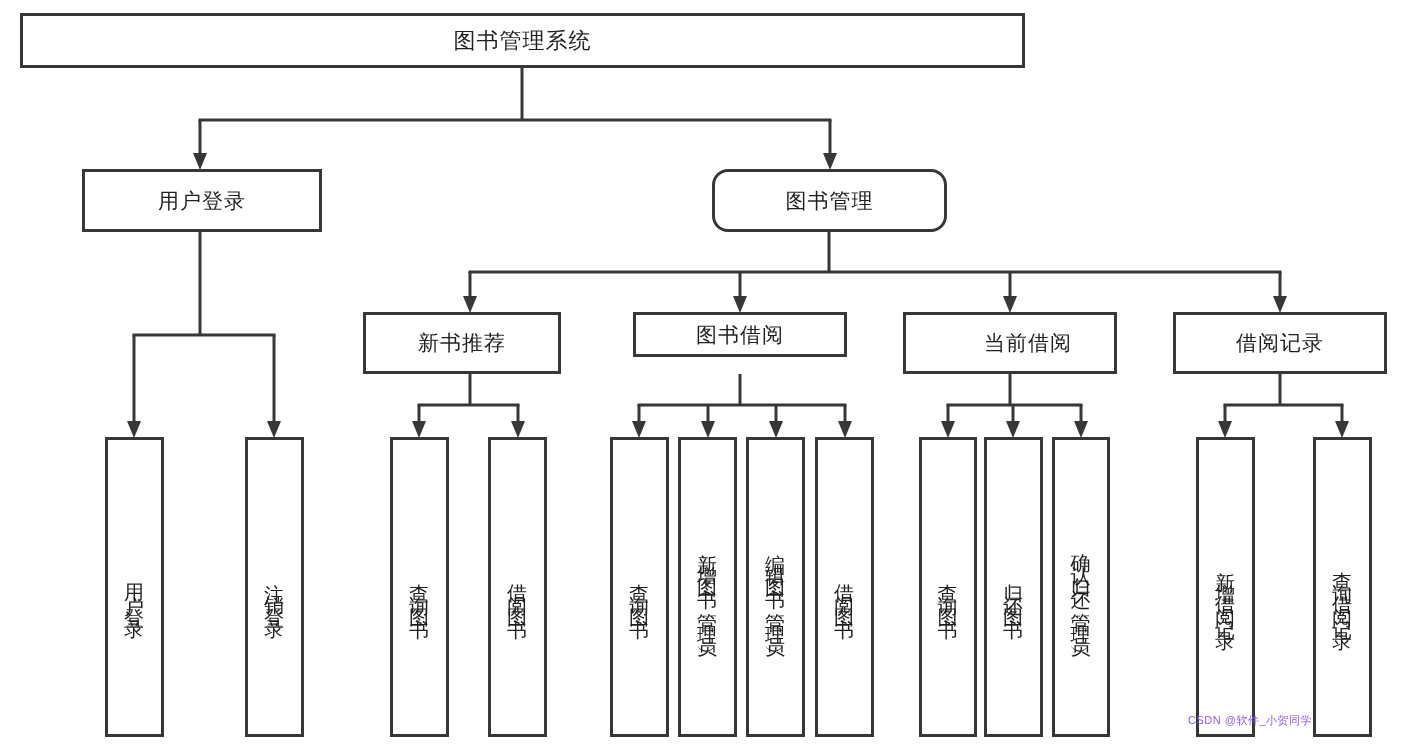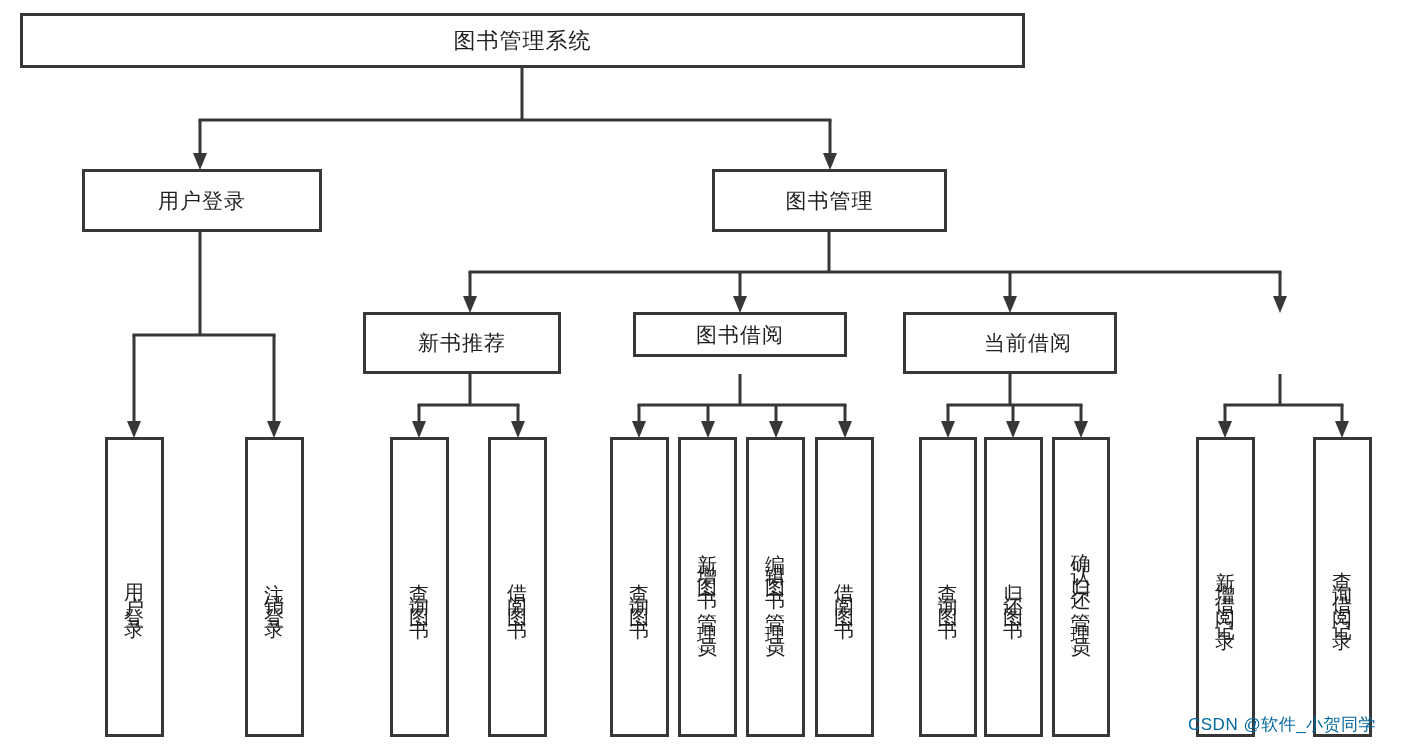--- a/index.html
+++ b/index.html
@@ -39,22 +39,22 @@
     font-size: 20px;
     white-space: normal;
     line-height: 1;
     padding-top: 10px;
   }
   .watermark {
     position: absolute;
     left: 1188px;
     top: 713px;
     z-index: 3;
-    color: #0369a1;
-    font-size: 17px;
+    color: #8b5cf6;
+    font-size: 11px;
     letter-spacing: 0.5px;
   }
 </style>
 </head>
 <body>
 
 <div class="canvas">
 
   <svg class="connectors" viewBox="0 0 1405 747" xmlns="http://www.w3.org/2000/svg">
     <g stroke="#373737" stroke-width="3" fill="none">
@@ -120,25 +120,26 @@
       <polygon points="1006,421 1020,421 1013,438"></polygon>
       <polygon points="1074,421 1088,421 1081,438"></polygon>
       <polygon points="1218,421 1232,421 1225,438"></polygon>
       <polygon points="1335,421 1349,421 1342,438"></polygon>
     </g>
   </svg>
 
   <div class="node root" style="left:20px; top:13px; width:1005px; height:55px;">图书管理系统</div>
 
   <div class="node" style="left:82px; top:169px; width:240px; height:63px;">用户登录</div>
-  <div class="node" style="left:712px; top:169px; width:235px; height:63px;">图书管理</div>
+  <div class="node" style="left:712px; top:169px; width:235px; height:63px;border-radius:16px;">图书管理</div>
 
   <div class="node" style="left:363px; top:312px; width:198px; height:62px;">新书推荐</div>
   <div class="node" style="left:633px; top:312px; width:214px; height:45px;">图书借阅</div>
   <div class="node" style="left:903px; top:312px; width:214px; height:62px;padding-left:36px;">当前借阅</div>
+  <div class="node" style="left:1173px; top:312px; width:214px; height:62px;">借阅记录</div>
 
   <div class="node leaf" style="left:105px; top:437px; width:59px; height:300px;">用户登录</div>
   <div class="node leaf" style="left:245px; top:437px; width:59px; height:300px;">注销登录</div>
 
   <div class="node leaf" style="left:390px; top:437px; width:59px; height:300px;">查询图书</div>
   <div class="node leaf" style="left:488px; top:437px; width:59px; height:300px;">借阅图书</div>
 
   <div class="node leaf" style="left:610px; top:437px; width:59px; height:300px;">查询图书</div>
   <div class="node leaf" style="left:678px; top:437px; width:59px; height:300px;">新增图书（管理员）</div>
   <div class="node leaf" style="left:746px; top:437px; width:59px; height:300px;">编辑图书（管理员）</div>

